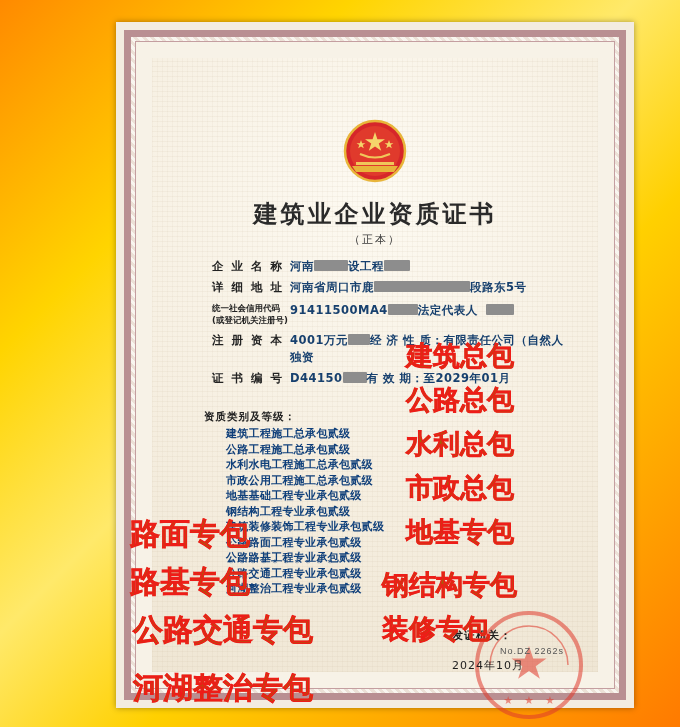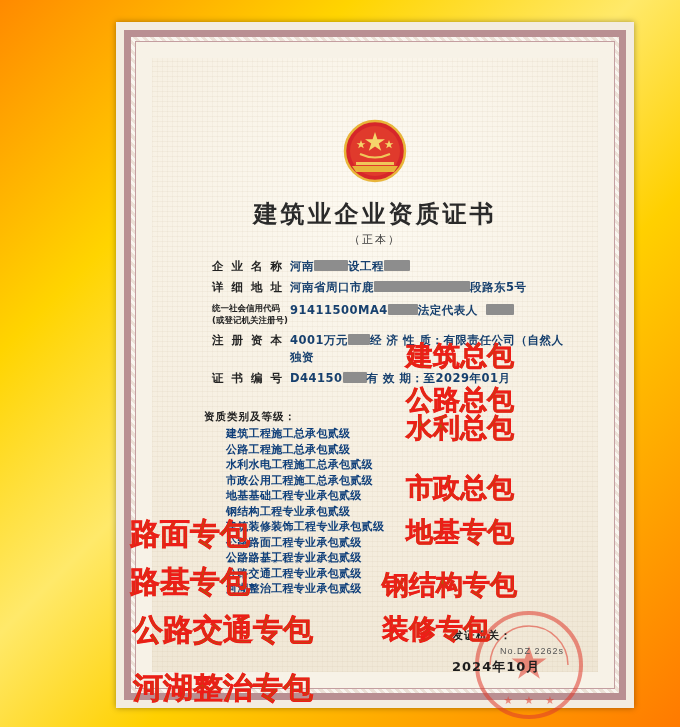--- a/index.html
+++ b/index.html
@@ -88,21 +88,21 @@
   .qual-list div{white-space:nowrap;}
   .stars{
     position:absolute;left:74px;top:498px;color:#0f3f7a;font-size:10px;letter-spacing:1px;
   }
 
   
   .issuer{
     position:absolute;left:300px;top:570px;font-size:11px;font-weight:bold;color:#1d1d1d;letter-spacing:1px;
   }
   .issue-date{
-    position:absolute;left:300px;top:600px;font-size:13px;font-weight:bold;color:#1d1d1d;letter-spacing:1px;
+    position:absolute;left:300px;top:600px;font-size:11px;font-weight:normal;color:#1d1d1d;letter-spacing:1px;
   }
   .serial{
     position:absolute;right:34px;bottom:16px;font-size:9px;color:#555;letter-spacing:1px;
     font-family:Liberation Sans, sans-serif;
   }
 
   
   .stamp{
     position:absolute;left:318px;top:548px;width:118px;height:118px;opacity:.55;
   }
@@ -213,21 +213,21 @@
 
       <div class="issuer">发证机关：</div>
       <div class="issue-date">2024年10月</div>
 
       <div class="serial">No.DZ  2262s</div>
     </div>
   </div>
 
   <div class="anno" style="left:406px;top:338px;font-size:27px;">建筑总包</div>
   <div class="anno" style="left:406px;top:382px;font-size:27px;">公路总包</div>
-  <div class="anno" style="left:406px;top:410px;font-size:27px;">水利总包</div>
+  <div class="anno" style="left:406px;top:426px;font-size:27px;">水利总包</div>
   <div class="anno" style="left:406px;top:470px;font-size:27px;">市政总包</div>
   <div class="anno" style="left:406px;top:514px;font-size:27px;">地基专包</div>
   <div class="anno" style="left:382px;top:567px;font-size:27px;">钢结构专包</div>
   <div class="anno" style="left:382px;top:611px;font-size:27px;">装修专包</div>
 
   <div class="anno" style="left:118px;top:514px;font-size:30px;margin-left:12px;">路面专包</div>
   <div class="anno" style="left:130px;top:562px;font-size:30px;">路基专包</div>
   <div class="anno" style="left:133px;top:610px;font-size:30px;">公路交通专包</div>
   <div class="anno" style="left:133px;top:668px;font-size:30px;">河湖整治专包</div>
 

